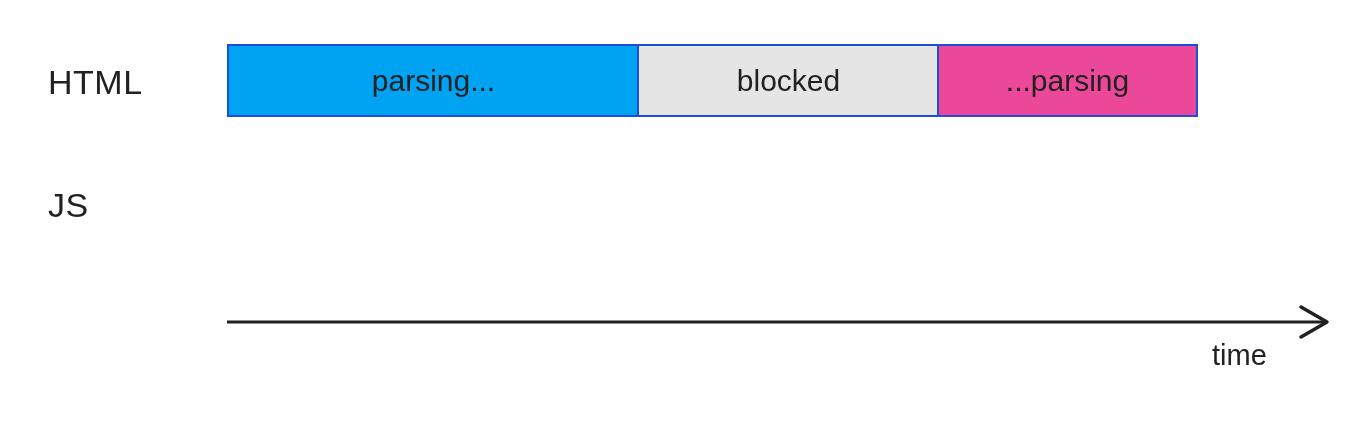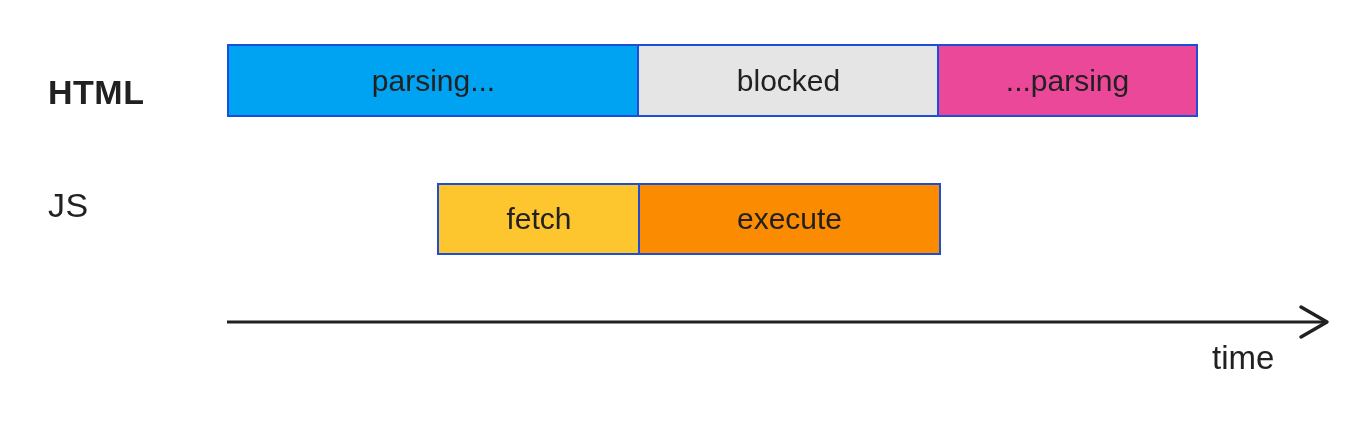--- a/index.html
+++ b/index.html
@@ -16,21 +16,21 @@
   
   .row-label {
     position: absolute;
     left: 48px;
     display: flex;
     align-items: center;
     font-size: 34px;
     letter-spacing: 0.5px;
     color: #212121;
   }
-  .row-label.html { top: 56px; height: 73px; font-weight: bold; }
+  .row-label.html { top: 46px; height: 73px; }
   .row-label.js   { top: 169px; height: 72px; }
 
   
   .track {
     position: absolute;
     display: flex;
     align-items: stretch;
   }
   .track.html { left: 227px; top: 44px; height: 73px; }
   .track.js   { left: 437px; top: 183px; height: 72px; }
@@ -57,43 +57,39 @@
   .axis-svg {
     position: absolute;
     left: 0; top: 0;
     width: 1360px; height: 428px;
     pointer-events: none;
   }
   .axis-label {
     position: absolute;
     left: 1212px;
     top: 339px;
-    font-size: 33px;
+    font-size: 29px;
     color: #212121;
   }
 </style>
 </head>
 <body>
 
 <div class="canvas">
 
   <div class="row-label html">HTML</div>
 
   <div class="track html">
     <div class="seg parsing1">parsing...</div>
     <div class="seg blocked">blocked</div>
     <div class="seg parsing2">...parsing</div>
   </div>
 
   <div class="row-label js">JS</div>
 
-  <div class="track js">
-    <div class="seg fetch">fetch</div>
-    <div class="seg execute">execute</div>
-  </div>
 
   <svg class="axis-svg" viewBox="0 0 1360 428" xmlns="http://www.w3.org/2000/svg" aria-hidden="true">
     <line x1="227" y1="322" x2="1325" y2="322" stroke="#212121" stroke-width="3"></line>
     <polyline points="1301,307 1327,322 1301,337" fill="none" stroke="#212121" stroke-width="3.5" stroke-linecap="round" stroke-linejoin="round"></polyline>
   </svg>
 
   <div class="axis-label">time</div>
 
 </div>
 

